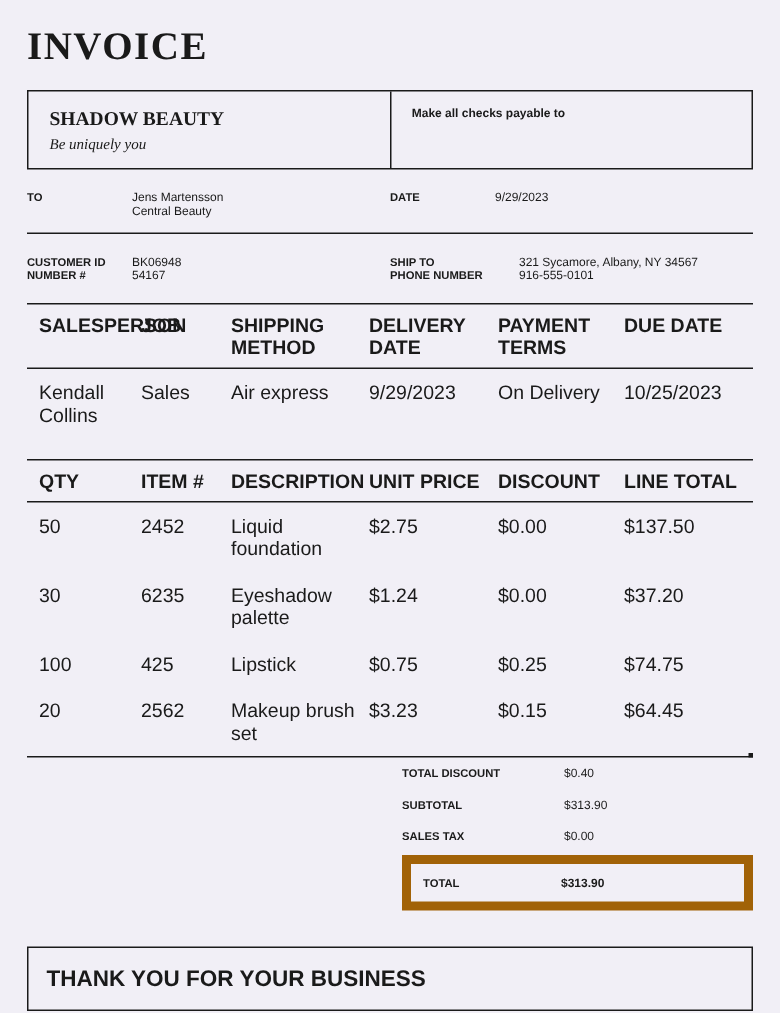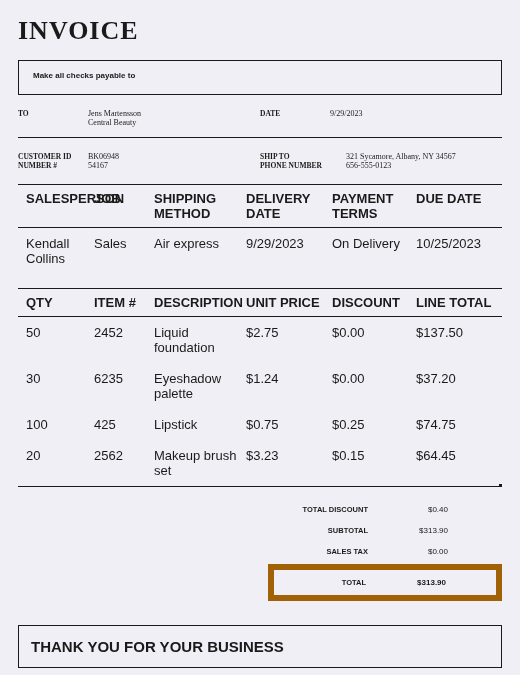--- a/index.html
+++ b/index.html
@@ -49,21 +49,21 @@
     margin-bottom: 4px;
   }
   .payable-addr {
     font-size: 8px;
   }
   .srow {
     display: flex;
     margin-top: 14px;
     font-size: 8px;
   }
-  .scol { display: flex; flex: 1; font-family: Liberation Serif, serif; }
+  .scol { display: flex; flex: 1; }
   .slabel { font-weight: bold; width: 70px; font-size: 7.5px; }
   .sval { font-size: 8px; }
   .hr { border-top: 1px solid #1a1a1a; margin-top: 10px; }
   .tbl-head {
     display: flex;
     border-top: 1px solid #1a1a1a;
     border-bottom: 1px solid #1a1a1a;
     margin-top: 14px;
     padding: 6px 0;
   }
@@ -83,23 +83,22 @@
   .items-end::after {
     content: "";
     position: absolute;
     right: 0;
     top: -3px;
     width: 3px;
     height: 3px;
     background: #1a1a1a;
   }
   .totals {
-    margin-top: 12px;
+    margin-top: 0;
     margin-left: 250px;
-    text-align: right;
   }
   .trow { display: flex; padding: 6px 0; font-size: 8px; }
   .tlabel { width: 100px; font-weight: bold; font-size: 7.5px; }
   .tval { width: 80px; padding-left: 8px; }
   .total-box {
     display: flex;
     border: 6px solid #a16207;
     padding: 8px 0;
     margin-top: 2px;
   }
@@ -113,20 +112,24 @@
     font-size: 15px;
     font-weight: bold;
   }
 </style>
 </head>
 <body>
 
 <div class="title">INVOICE</div>
 
 <div class="header-box">
+  <div class="header-left">
+    <div class="company">SHADOW BEAUTY</div>
+    <div class="tagline">Be uniquely you</div>
+  </div>
   <div class="header-right">
     <div class="payable-label">Make all checks payable to</div>
   </div>
 </div>
 
 <div class="srow">
   <div class="scol">
     <div class="slabel">TO</div>
     <div>
       <div class="sval">Jens Martensson</div>
@@ -152,21 +155,21 @@
       <div class="sval">54167</div>
     </div>
   </div>
   <div class="scol">
     <div class="slabel" style="width:86px">
       <div>SHIP TO</div>
       <div>PHONE NUMBER</div>
     </div>
     <div>
       <div class="sval">321 Sycamore, Albany, NY 34567</div>
-      <div class="sval">656-555-0123</div>
+      <div class="sval">916-555-0101</div>
     </div>
   </div>
 </div>
 
 <div class="tbl-head">
   <div class="c1">SALESPERSON</div>
   <div class="c2">JOB</div>
   <div class="c3">SHIPPING METHOD</div>
   <div class="c4">DELIVERY DATE</div>
   <div class="c5">PAYMENT TERMS</div>

